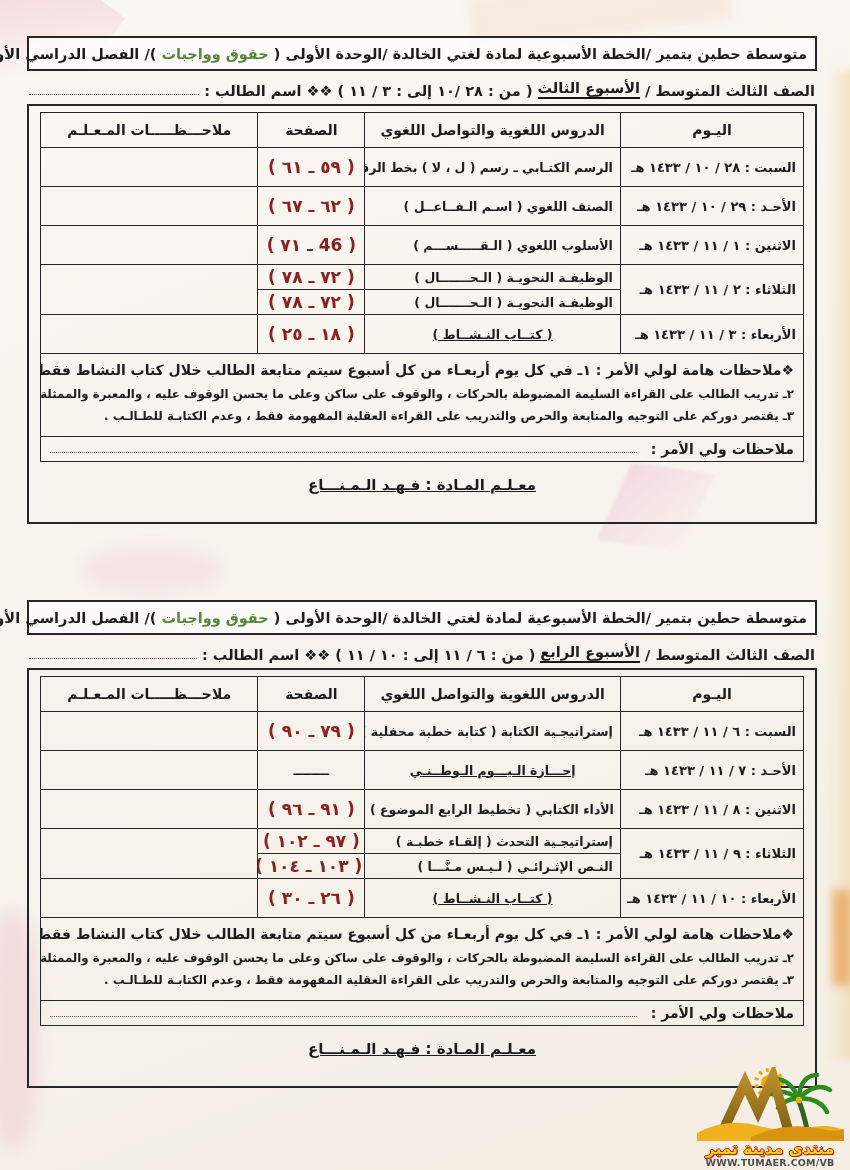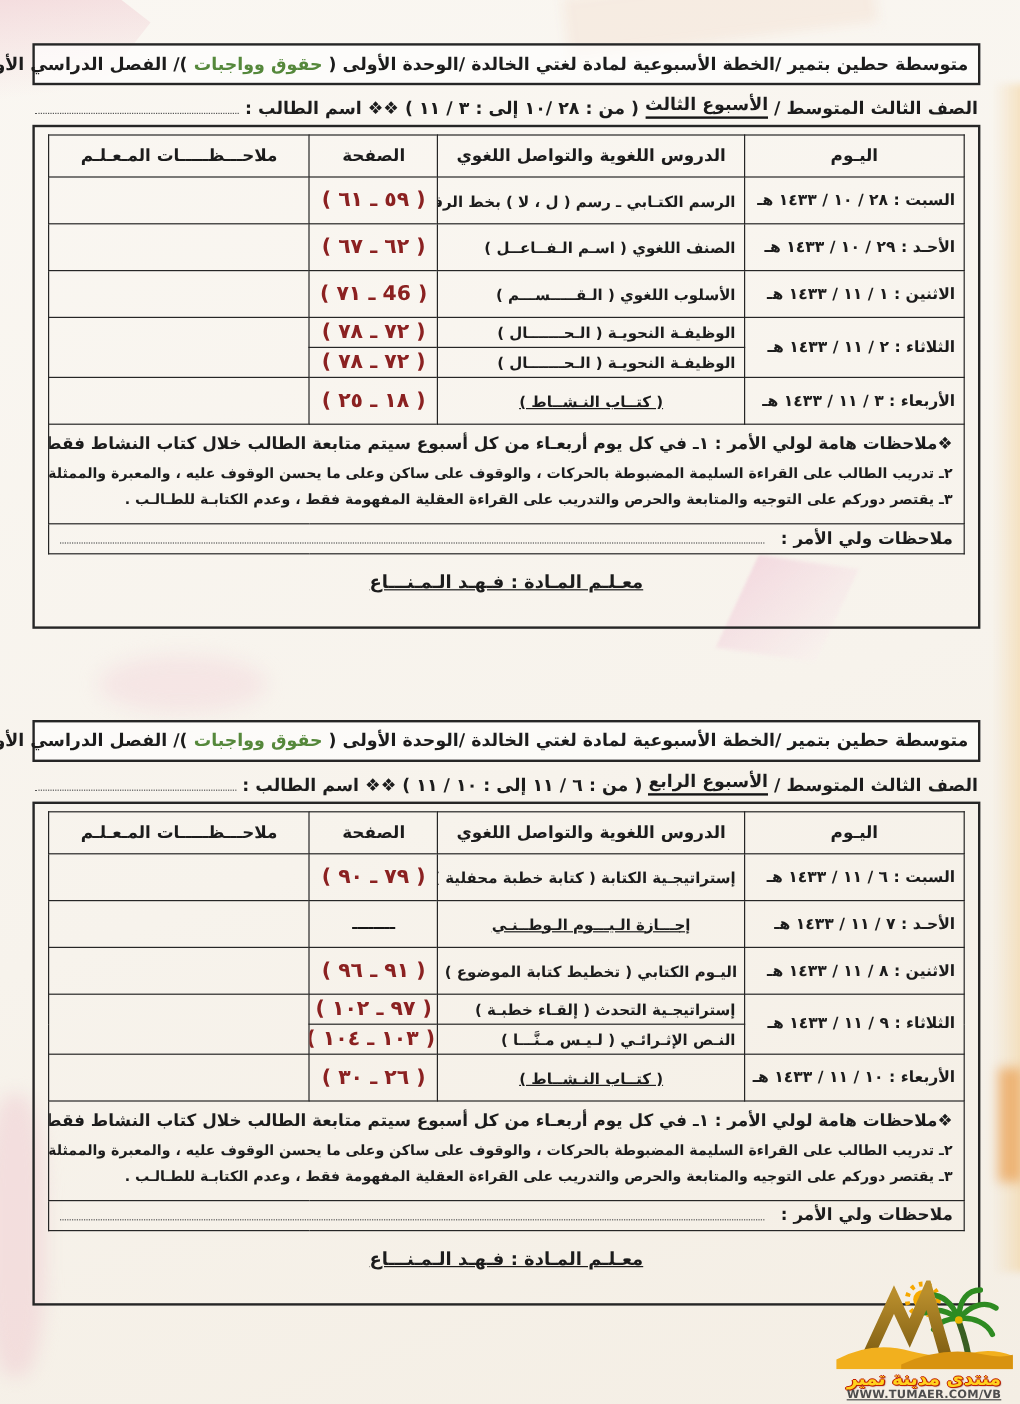--- a/index.html
+++ b/index.html
@@ -65,21 +65,21 @@
   .parent-line{display:flex; align-items:flex-end; gap:14px; font-size:14px; font-weight:bold; white-space:nowrap;}
   .teacher-line{text-align:center; font-size:15px; font-weight:bold; margin-top:14px; letter-spacing:.3px;text-decoration:underline;}
 
   
   .logo{position:absolute; right:4px; bottom:2px; width:152px; text-align:center; z-index:3;}
   .logo svg{display:block; margin:0 auto;}
   .logo-name{
     font-size:15.5px; font-weight:bold; color:#ffd21e; line-height:1.05; direction:rtl;
     text-shadow:-1px 0 #c22000, 1px 0 #c22000, 0 -1px #c22000, 0 1px #c22000, 1px 1px 1px #7a1400;
   }
-  .logo-url{font-size:9.5px; font-weight:bold; color:#4d4d4d; letter-spacing:.2px; direction:ltr;text-decoration:underline;}
+  .logo-url{font-size:9.5px; font-weight:bold; color:#4d4d4d; letter-spacing:.2px; direction:ltr;}
 </style>
 </head>
 <body>
 
 <div class="page">
 
   <div class="art art-topleft"></div>
   <div class="art art-topband"></div>
   <div class="art art-right"></div>
   <div class="art art-orange"></div>
@@ -207,21 +207,21 @@
           <td class="note-empty"></td>
         </tr>
         <tr>
           <td class="day">الأحـد : ٧ / ١١ / ١٤٣٣ هـ</td>
           <td class="lesson center">إجـــازة الـيـــوم الـوطــنـي</td>
           <td class="pagenum dash">ــــــــ</td>
           <td class="note-empty"></td>
         </tr>
         <tr>
           <td class="day">الاثنين : ٨ / ١١ / ١٤٣٣ هـ</td>
-          <td class="lesson">اليـوم الكتابي ( تخطيط كتابة الموضوع )</td>
+          <td class="lesson">الأداء الكتابي ( تخطيط الرابع الموضوع )</td>
           <td class="pagenum">( ٩١ ـ ٩٦ )</td>
           <td class="note-empty"></td>
         </tr>
         <tr>
           <td class="day" rowspan="2">الثلاثاء : ٩ / ١١ / ١٤٣٣ هـ</td>
           <td class="lesson">إستراتيجـية التحدث ( إلقـاء خطبـة )</td>
           <td class="pagenum">( ٩٧ ـ ١٠٢ )</td>
           <td class="note-empty" rowspan="2"></td>
         </tr>
         <tr>

